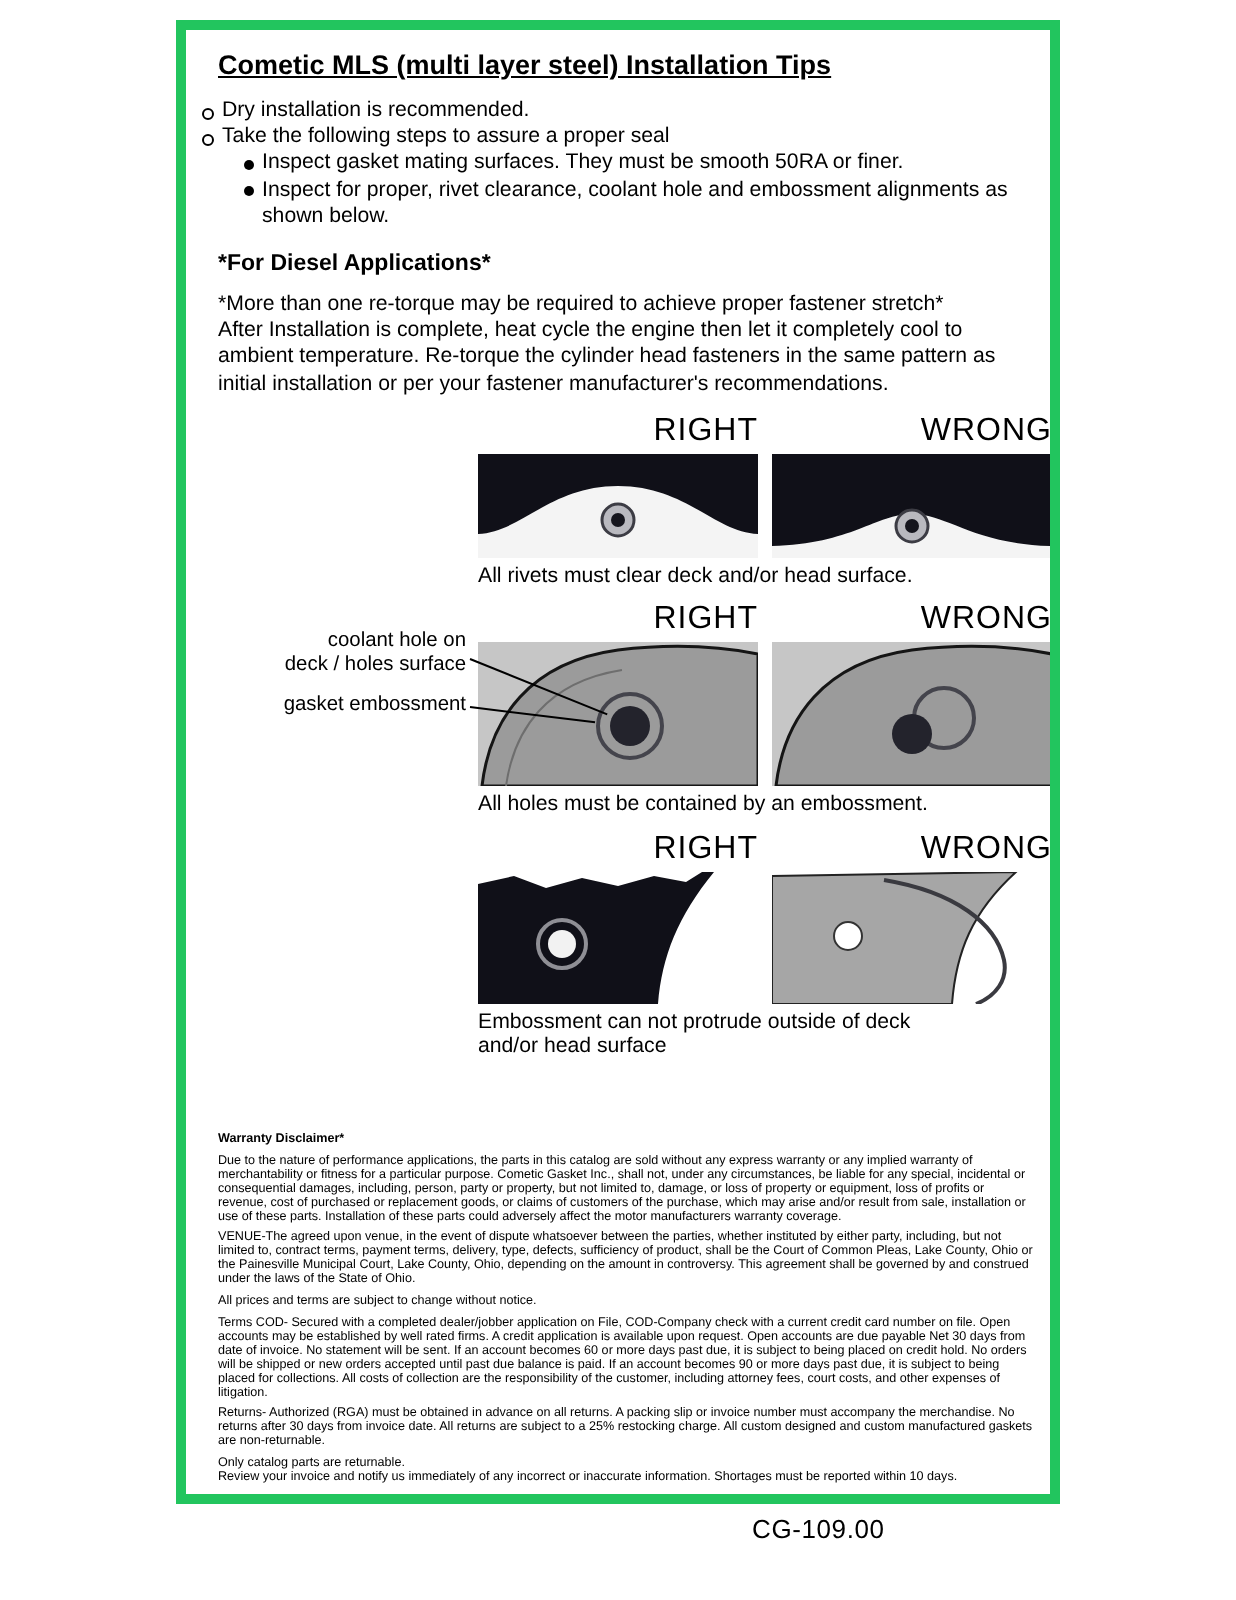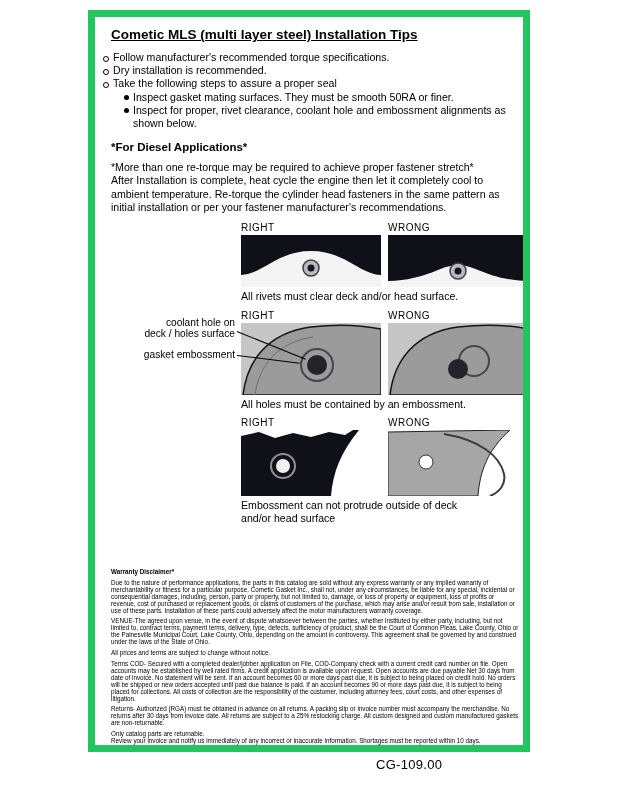--- a/index.html
+++ b/index.html
@@ -3,21 +3,21 @@
 <meta charset="utf-8">
 <style>
   html, body { margin:0; padding:0; background:#ffffff; }
   body {
     width:618px; height:800px; position:relative;
     font-family:"Liberation Sans", sans-serif; color:#000;
     -webkit-font-smoothing:antialiased;
   }
   .page-frame {
     position:absolute; left:88px; top:10px; width:442px; height:742px;
-    border:7px solid #22c55e; box-sizing:border-box;
+    border:5px solid #22c55e; box-sizing:border-box;
     padding:8px 12px 0 16px; overflow:hidden; background:#fff;
   }
   .doc-title {
     font-size:13.5px; font-weight:bold; text-decoration:underline;
     margin:2px 0 9px 0;
   }
   ul.tips, ul.subtips { list-style:none; margin:0; padding:0; font-size:10.6px; line-height:13.2px; }
   ul.tips { margin-left:-8px; }
   ul.tips > li { position:relative; padding-left:10px; }
   ul.tips > li::before {
@@ -30,21 +30,21 @@
     content:""; position:absolute; left:1px; top:4.5px; width:5px; height:5px;
     background:#000; border-radius:50%;
   }
   .diesel-heading { font-size:11.5px; font-weight:bold; margin:11px 0 8px 0; }
   p.body-para { font-size:10.6px; line-height:13.2px; margin:0 0 8px 0; width:405px; }
   p.body-para.last { margin-bottom:0; }
 
   .diagrams { margin-left:130px; margin-top:6px; width:287px; }
   .diag-row { position:relative; margin-bottom:7px; }
   .rw-labels { display:flex; }
-  .rw-labels span { width:140px; text-align:left; font-size:10px; letter-spacing:0.5px; }
+  .rw-labels span { width:140px; text-align:right; font-size:16px; letter-spacing:0.5px; }
   .rw-labels span + span { margin-left:7px; }
   .panels { display:flex; gap:7px; position:relative; margin-top:2px; }
   .panels svg { display:block; flex:0 0 auto; }
   .caption { font-size:10.6px; line-height:12.5px; margin-top:3px; }
   .caption.narrow { width:235px; }
 
   .ann { position:absolute; font-size:10.2px; line-height:11.5px; text-align:right; width:135px; }
   .ann-coolant { left:-141px; top:-6px; }
   .ann-emboss  { left:-141px; top:26px; }
   .callout-line { position:absolute; height:1px; background:#000; transform-origin:left center; z-index:3; }
@@ -60,21 +60,20 @@
   .page-code { position:absolute; left:376px; top:757px; font-size:13px; letter-spacing:0.3px; }
 </style>
 </head>
 <body>
 
 <div class="page-frame">
 
   <h1 class="doc-title">Cometic MLS (multi layer steel) Installation Tips</h1>
 
   <ul class="tips">
-    <li>Follow manufacturer's recommended torque specifications.</li>
     <li>Dry installation is recommended.</li>
     <li>Take the following steps to assure a proper seal</li>
   </ul>
   <ul class="subtips">
     <li>Inspect gasket mating surfaces.  They must be smooth 50RA or finer.</li>
     <li>Inspect for proper, rivet clearance, coolant hole and embossment alignments as shown below.</li>
   </ul>
 
   <h2 class="diesel-heading">*For Diesel Applications*</h2>
 

